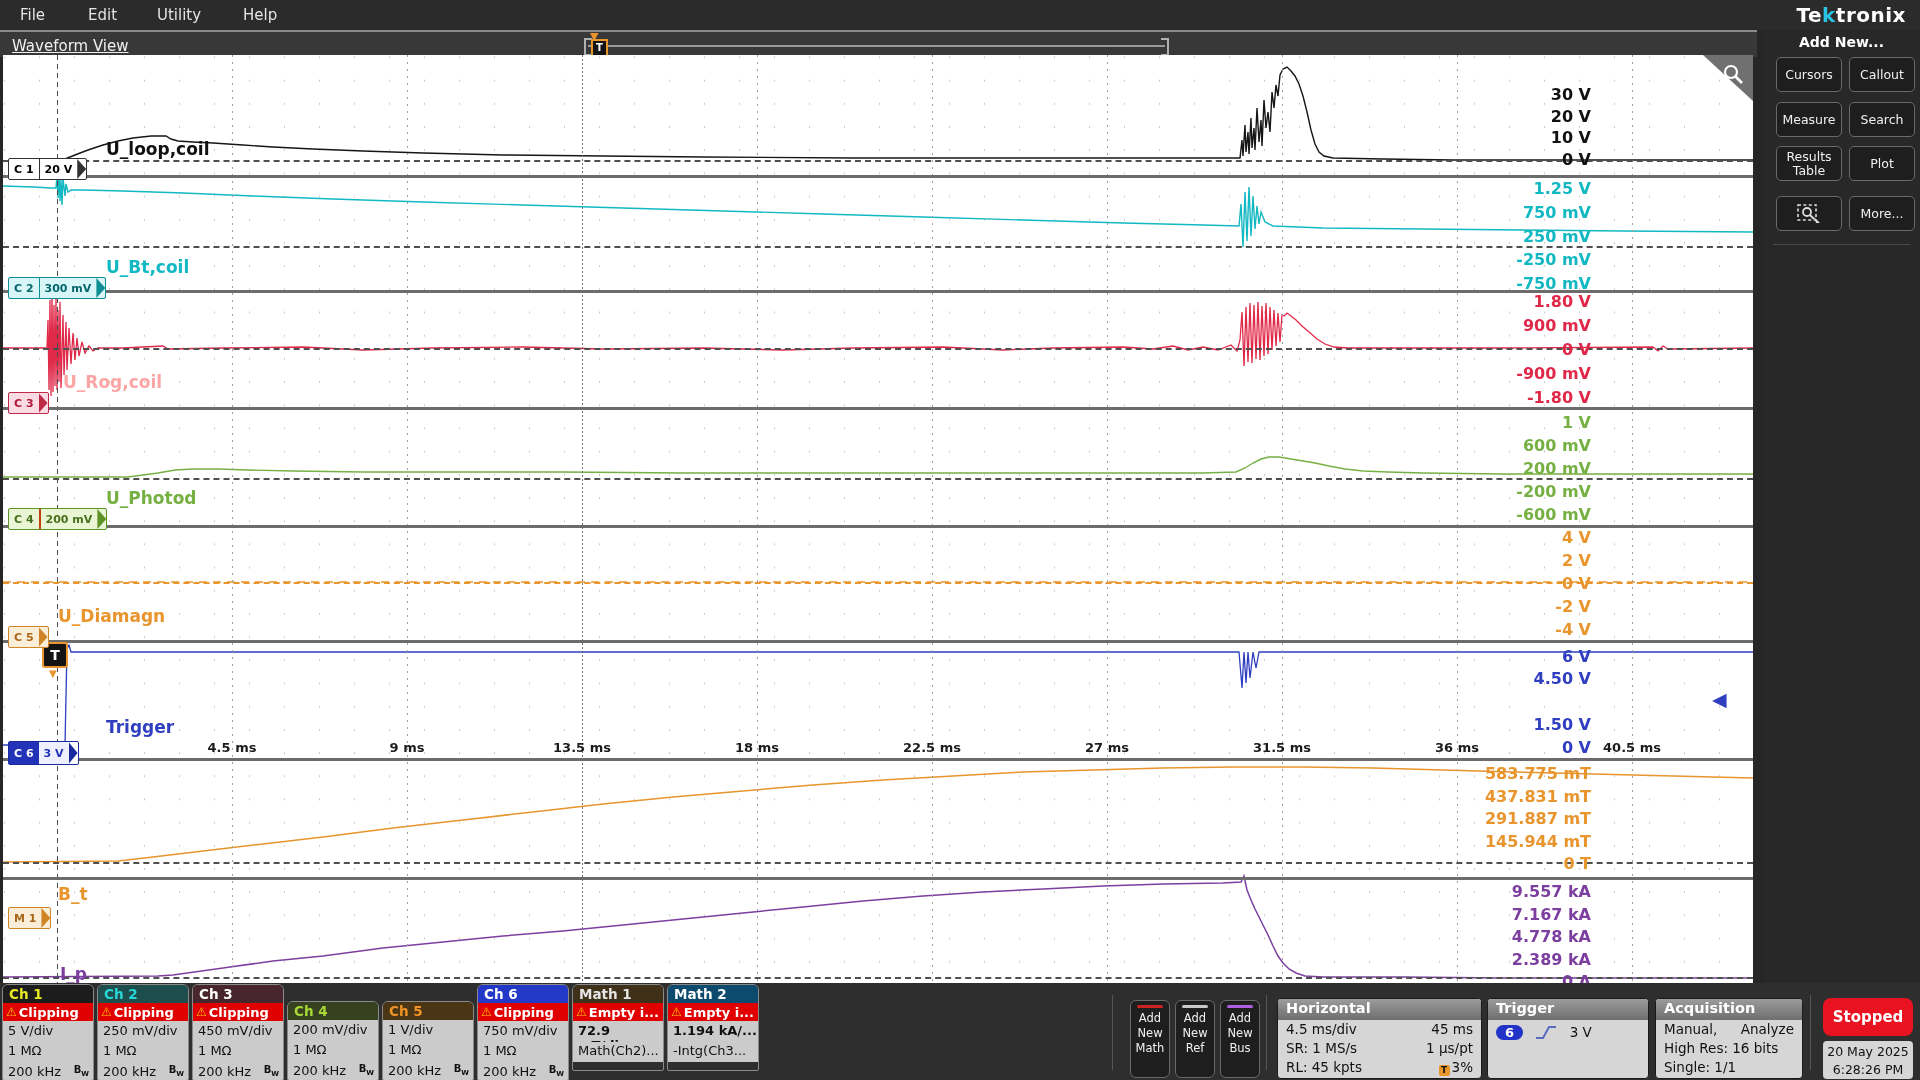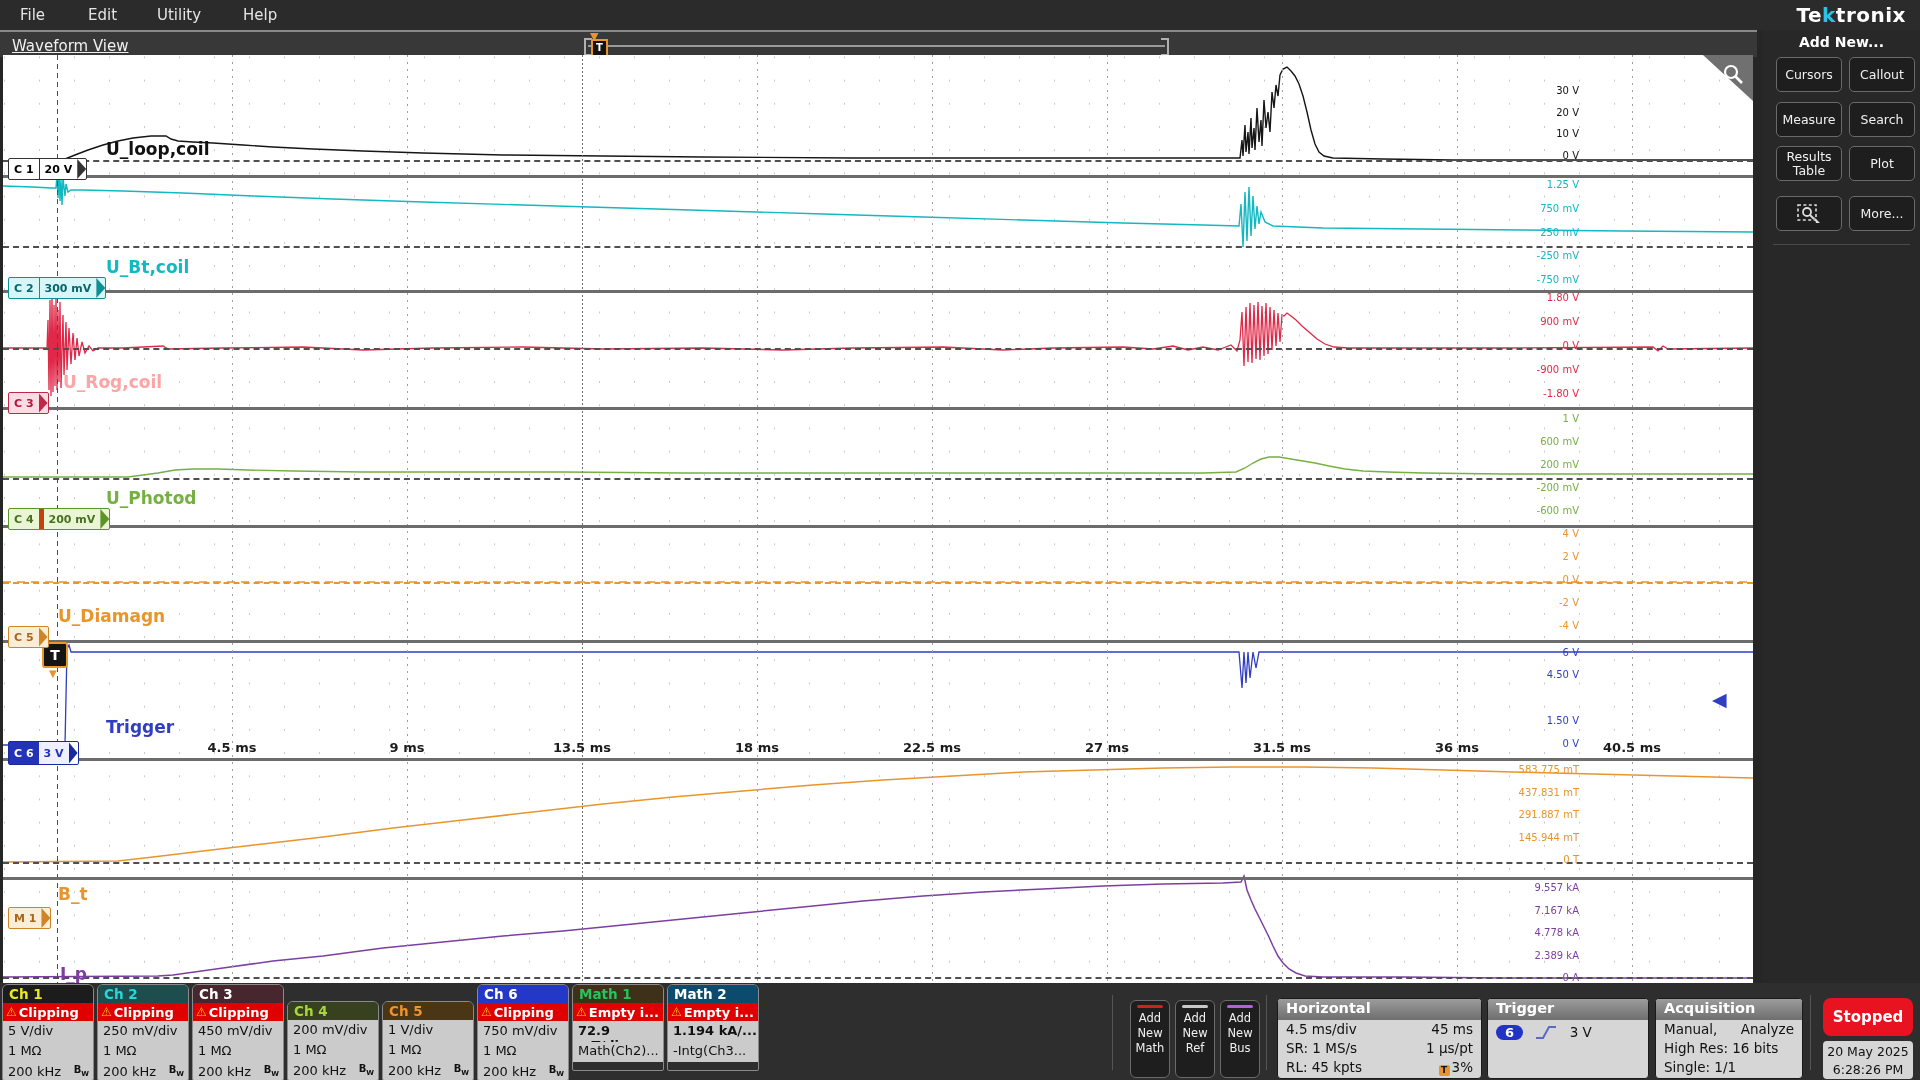--- a/index.html
+++ b/index.html
@@ -24,21 +24,21 @@
   #plot{left:3px;top:55px;width:1750px;height:928px;background:#fff;
     background-image:radial-gradient(circle,#c9c9c9 .9px,transparent 1.1px);
     background-size:35px 23.2px;background-position:19px 14px;}
   .vgrid{position:absolute;top:0;width:1px;height:928px;
     background:repeating-linear-gradient(to bottom,#9f9f9f 0 2px,transparent 2px 7px);}
   .vgrid.trig{background:repeating-linear-gradient(to bottom,#4c4c4c 0 5px,transparent 5px 9px);}
   .vgrid.mid{background:repeating-linear-gradient(to bottom,#6f6f6f 0 2px,transparent 2px 4px);}
   .divider{position:absolute;left:0;width:1750px;height:3px;background:#6c6c6c;}
   .zline{position:absolute;left:0;width:1750px;border-top:2px dashed #4f4f4f;}
   .zline.orange{border-top:2px dashed #e8952d;}
-  .tick{position:absolute;right:174px;font-size:10px;font-weight:normal;white-space:nowrap;}
+  .tick{position:absolute;right:162px;font-size:16px;font-weight:bold;white-space:nowrap;}
   .tlabel{position:absolute;width:70px;margin-left:-35px;text-align:center;font-size:13px;font-weight:bold;color:#1c1c1c;top:685px;}
   .chname{position:absolute;font-size:17px;font-weight:bold;white-space:nowrap;}
   svg#traces{position:absolute;left:0;top:0;}
   
   .tag{position:absolute;display:flex;height:20px;border:1px solid #333;border-radius:2px;
      font-size:11px;font-weight:bold;align-items:stretch;background:#fff;}
   .tag .seg{padding:0 5px;display:flex;align-items:center;white-space:nowrap;}
   .tag .tip{width:9px;clip-path:polygon(0 0,100% 50%,0 100%);}
   .corner-zoom{position:absolute;right:0;top:0;width:0;height:0;
      border-top:46px solid #5c5c5cE0;border-left:50px solid transparent;}
@@ -248,21 +248,21 @@
 <div class="tag" style="left:8px;top:277px;background:#d8f6f8;border-color:#0e8f96;color:#06666c">
   <span class="seg" style="border-right:1px solid #0e8f96">C 2</span>
   <span class="seg">300 mV</span>
   <span class="tip" style="background:#0e8f96"></span>
 </div>
 <div class="tag" style="left:8px;top:392px;background:#fbdce4;border-color:#c02848;color:#b01838">
   <span class="seg">C 3</span>
   <span class="tip" style="background:#c02848"></span>
 </div>
 <div class="tag" style="left:8px;top:508px;background:#e9f5d4;border-color:#5e9427;color:#47711e">
-  <span class="seg" style="border-right:5px solid #c2410c">C 4</span>
+  <span class="seg" style="border-right:2px solid #c2410c">C 4</span>
   <span class="seg">200 mV</span>
   <span class="tip" style="background:#5e9427"></span>
 </div>
 <div class="tag" style="left:8px;top:626px;background:#fbeed8;border-color:#cf8526;color:#a8661a">
   <span class="seg">C 5</span>
   <span class="tip" style="background:#cf8526"></span>
 </div>
 <div class="tag" style="left:8px;top:741px;border-color:#1a2a9e;height:22px">
   <span class="seg" style="background:#2233b8;color:#fff">C 6</span>
   <span class="seg" style="background:#eef0ff;color:#2233b8">3 V</span>
@@ -379,21 +379,21 @@
     <div class="hd" style="background:#2438c8;color:#ffffff">Ch 6</div>
     <div class="warn">
       <span class="tri">⚠</span>
       <span>Clipping</span>
     </div>
     <div class="rw"><span>750 mV/div</span></div>
     <div class="rw"><span>1 MΩ</span></div>
     <div class="rw"><span>200 kHz</span><span class="bw">B<sub>W</sub></span></div>
   </div>
 <div class="chbadge" style="left: 572px; top: 984px; height: 85px;">
-    <div class="hd" style="background:#3e3019;color:#22c55e">Math 1</div>
+    <div class="hd" style="background:#3e3019;color:#e5e5e5">Math 1</div>
     <div class="warn">
       <span class="tri">⚠</span>
       <span>Empty i...</span>
     </div>
     <div class="rw b"><span>72.9 mT/div</span></div>
     <div class="rw"><span>Math(Ch2)...</span></div>
   </div>
 <div class="chbadge" style="left: 667px; top: 984px; height: 85px;">
     <div class="hd" style="background:#0c4a6e;color:#ffffff">Math 2</div>
     <div class="warn">

